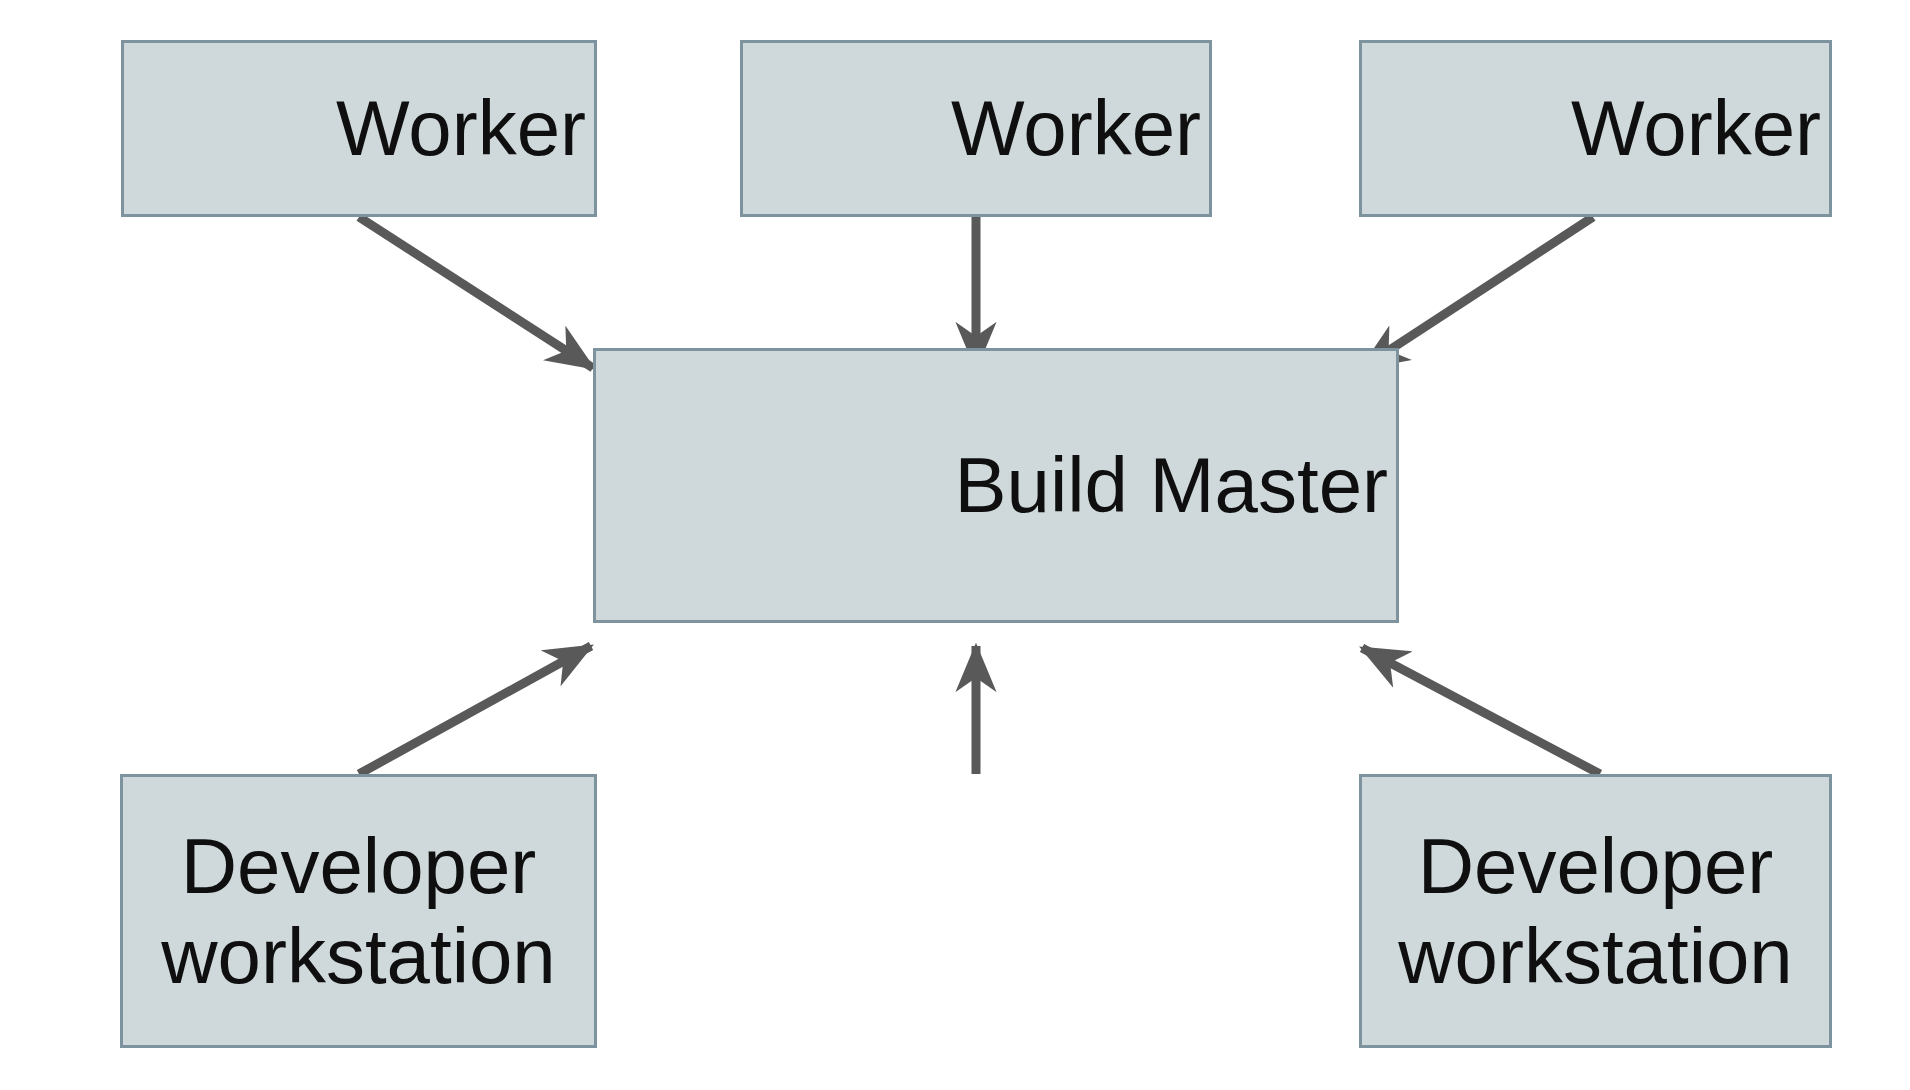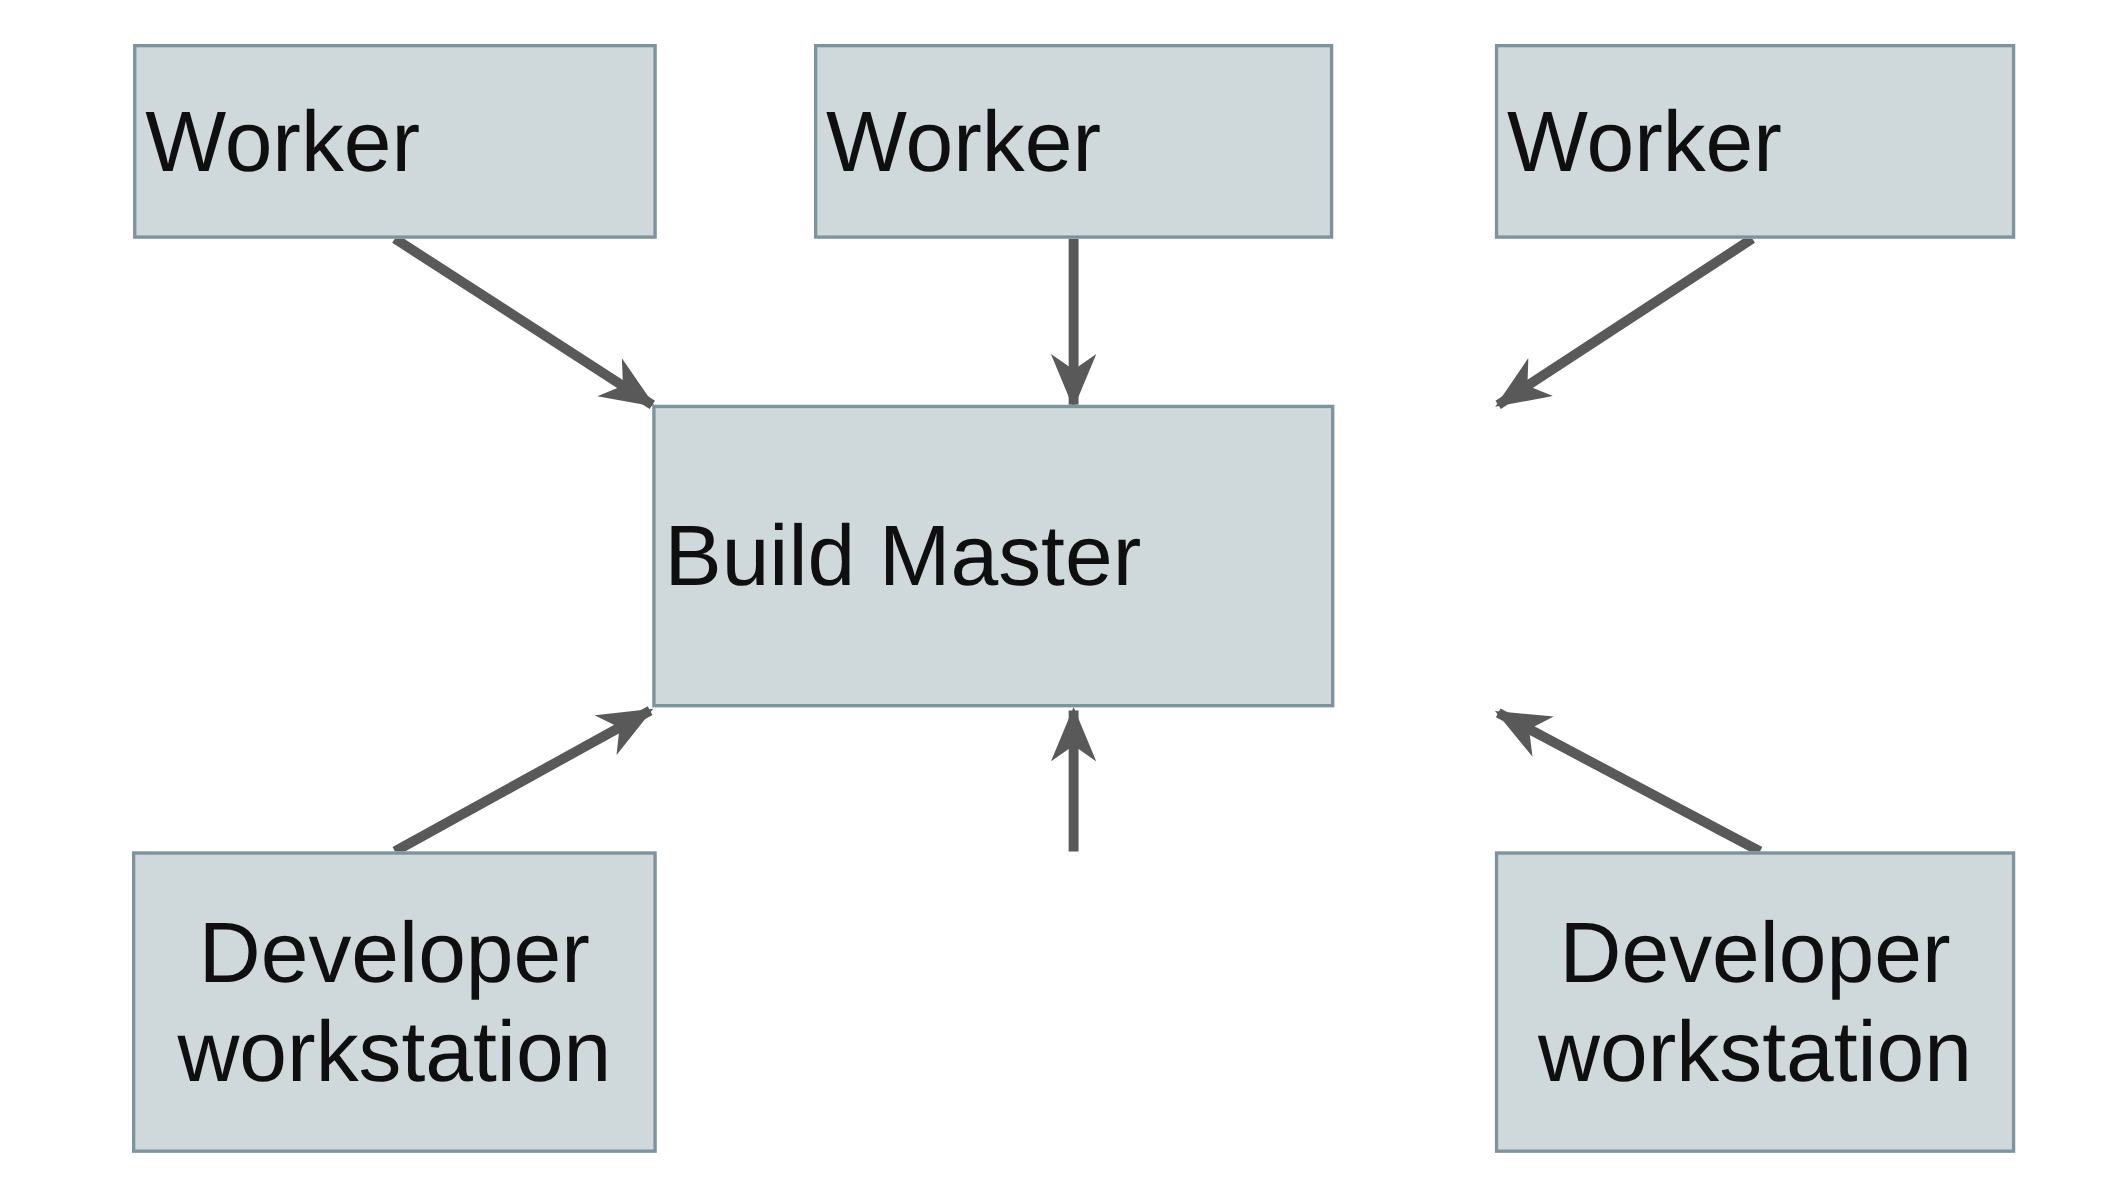--- a/index.html
+++ b/index.html
@@ -15,34 +15,34 @@
     background:var(--background);
     font-family:"Liberation Sans","DejaVu Sans",sans-serif;
     overflow:hidden;
   }
   .canvas{position:relative;width:1910px;height:1090px;}
   .node{
     position:absolute;
     box-sizing:border-box;
     background:var(--node-fill);
     border:3px solid var(--node-border);
-    display:flex;align-items:center;justify-content:flex-start;
+    display:flex;align-items:center;justify-content:flex-end;
     text-align:center;
     color:var(--text);
     font-size:78px;
     line-height:1.16;
     letter-spacing:0px;
   }
   .node .label{display:block;padding:0 8px;}
   
   .pos-worker-1{left:121px;top:40px;width:476px;height:177px;}
   .pos-worker-2{left:740px;top:40px;width:472px;height:177px;}
   .pos-worker-3{left:1359px;top:40px;width:473px;height:177px;}
   
-  .pos-build-master{left:593px;top:368px;width:620px;height:275px;}
+  .pos-build-master{left:593px;top:348px;width:806px;height:275px;}
   
   .pos-dev-left{left:120px;top:774px;width:477px;height:274px;}
   .pos-ci-server{left:740px;top:774px;width:472px;height:274px;}
   .pos-dev-right{left:1359px;top:774px;width:473px;height:274px;}
 
   svg.edges{position:absolute;left:0;top:0;width:1910px;height:1090px;pointer-events:none;}
   svg.edges line{stroke:var(--arrow);stroke-width:9;}
   svg.edges .head{fill:var(--arrow);}
 </style>
 </head>

